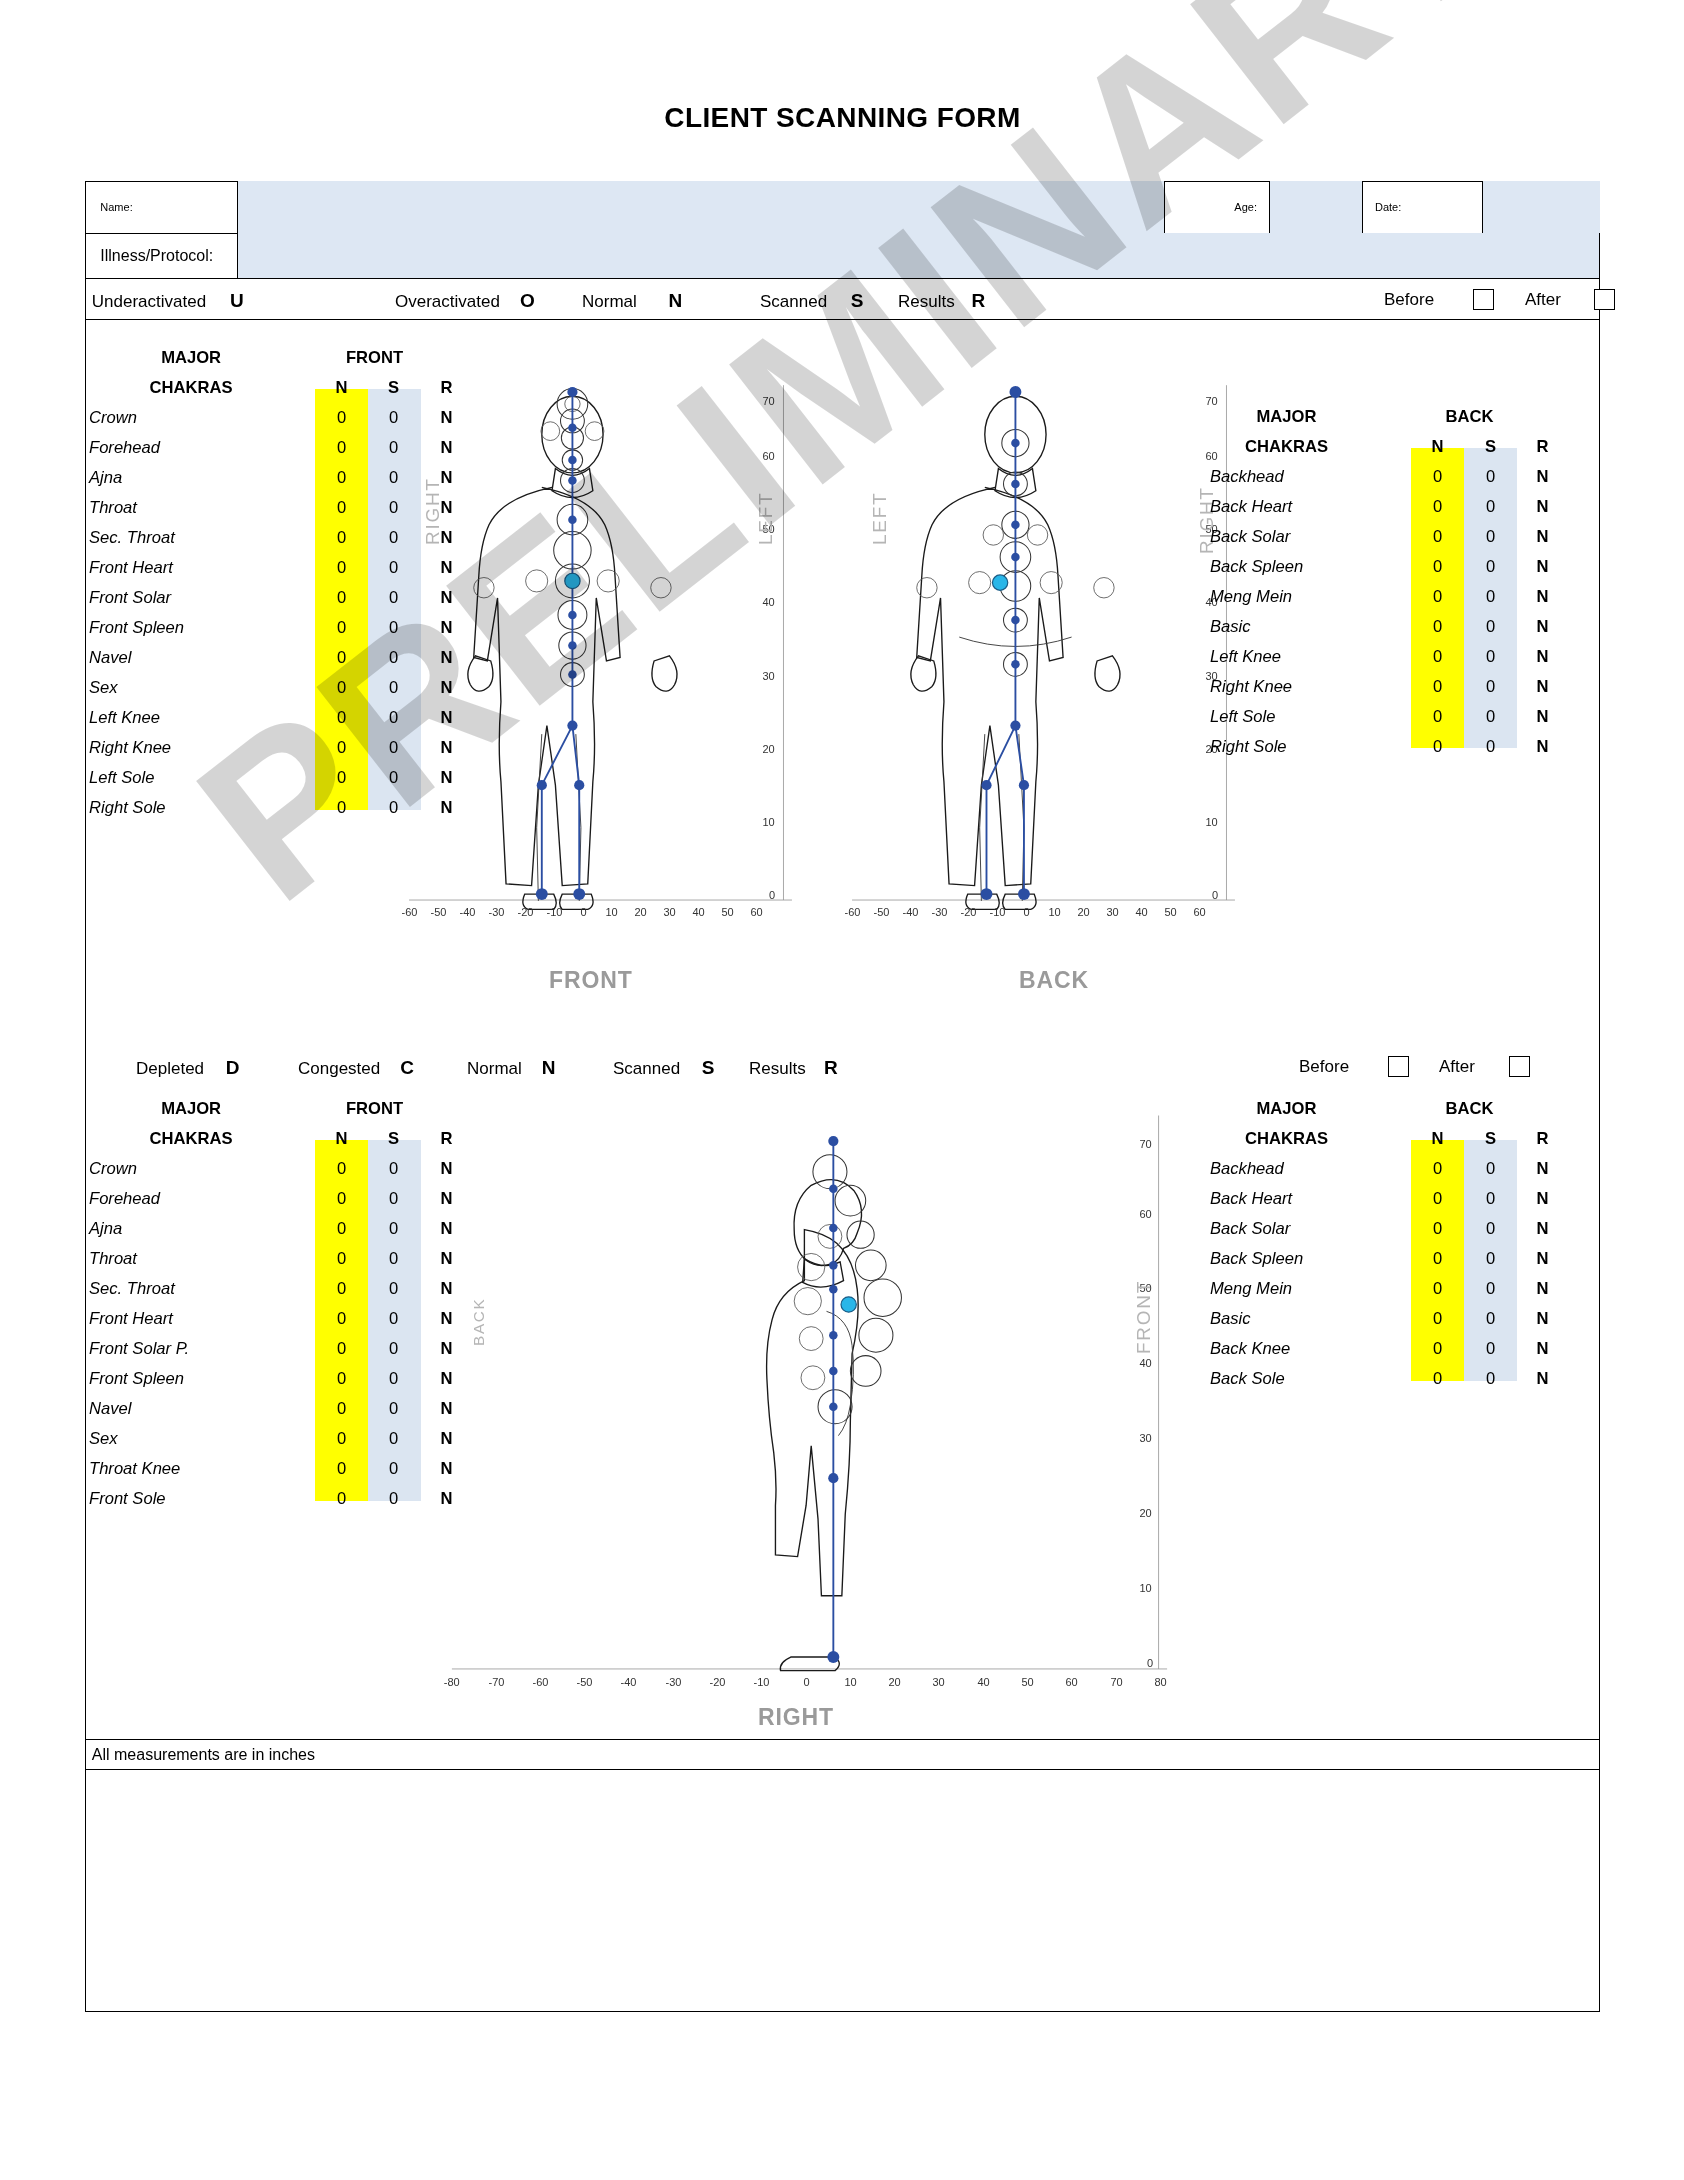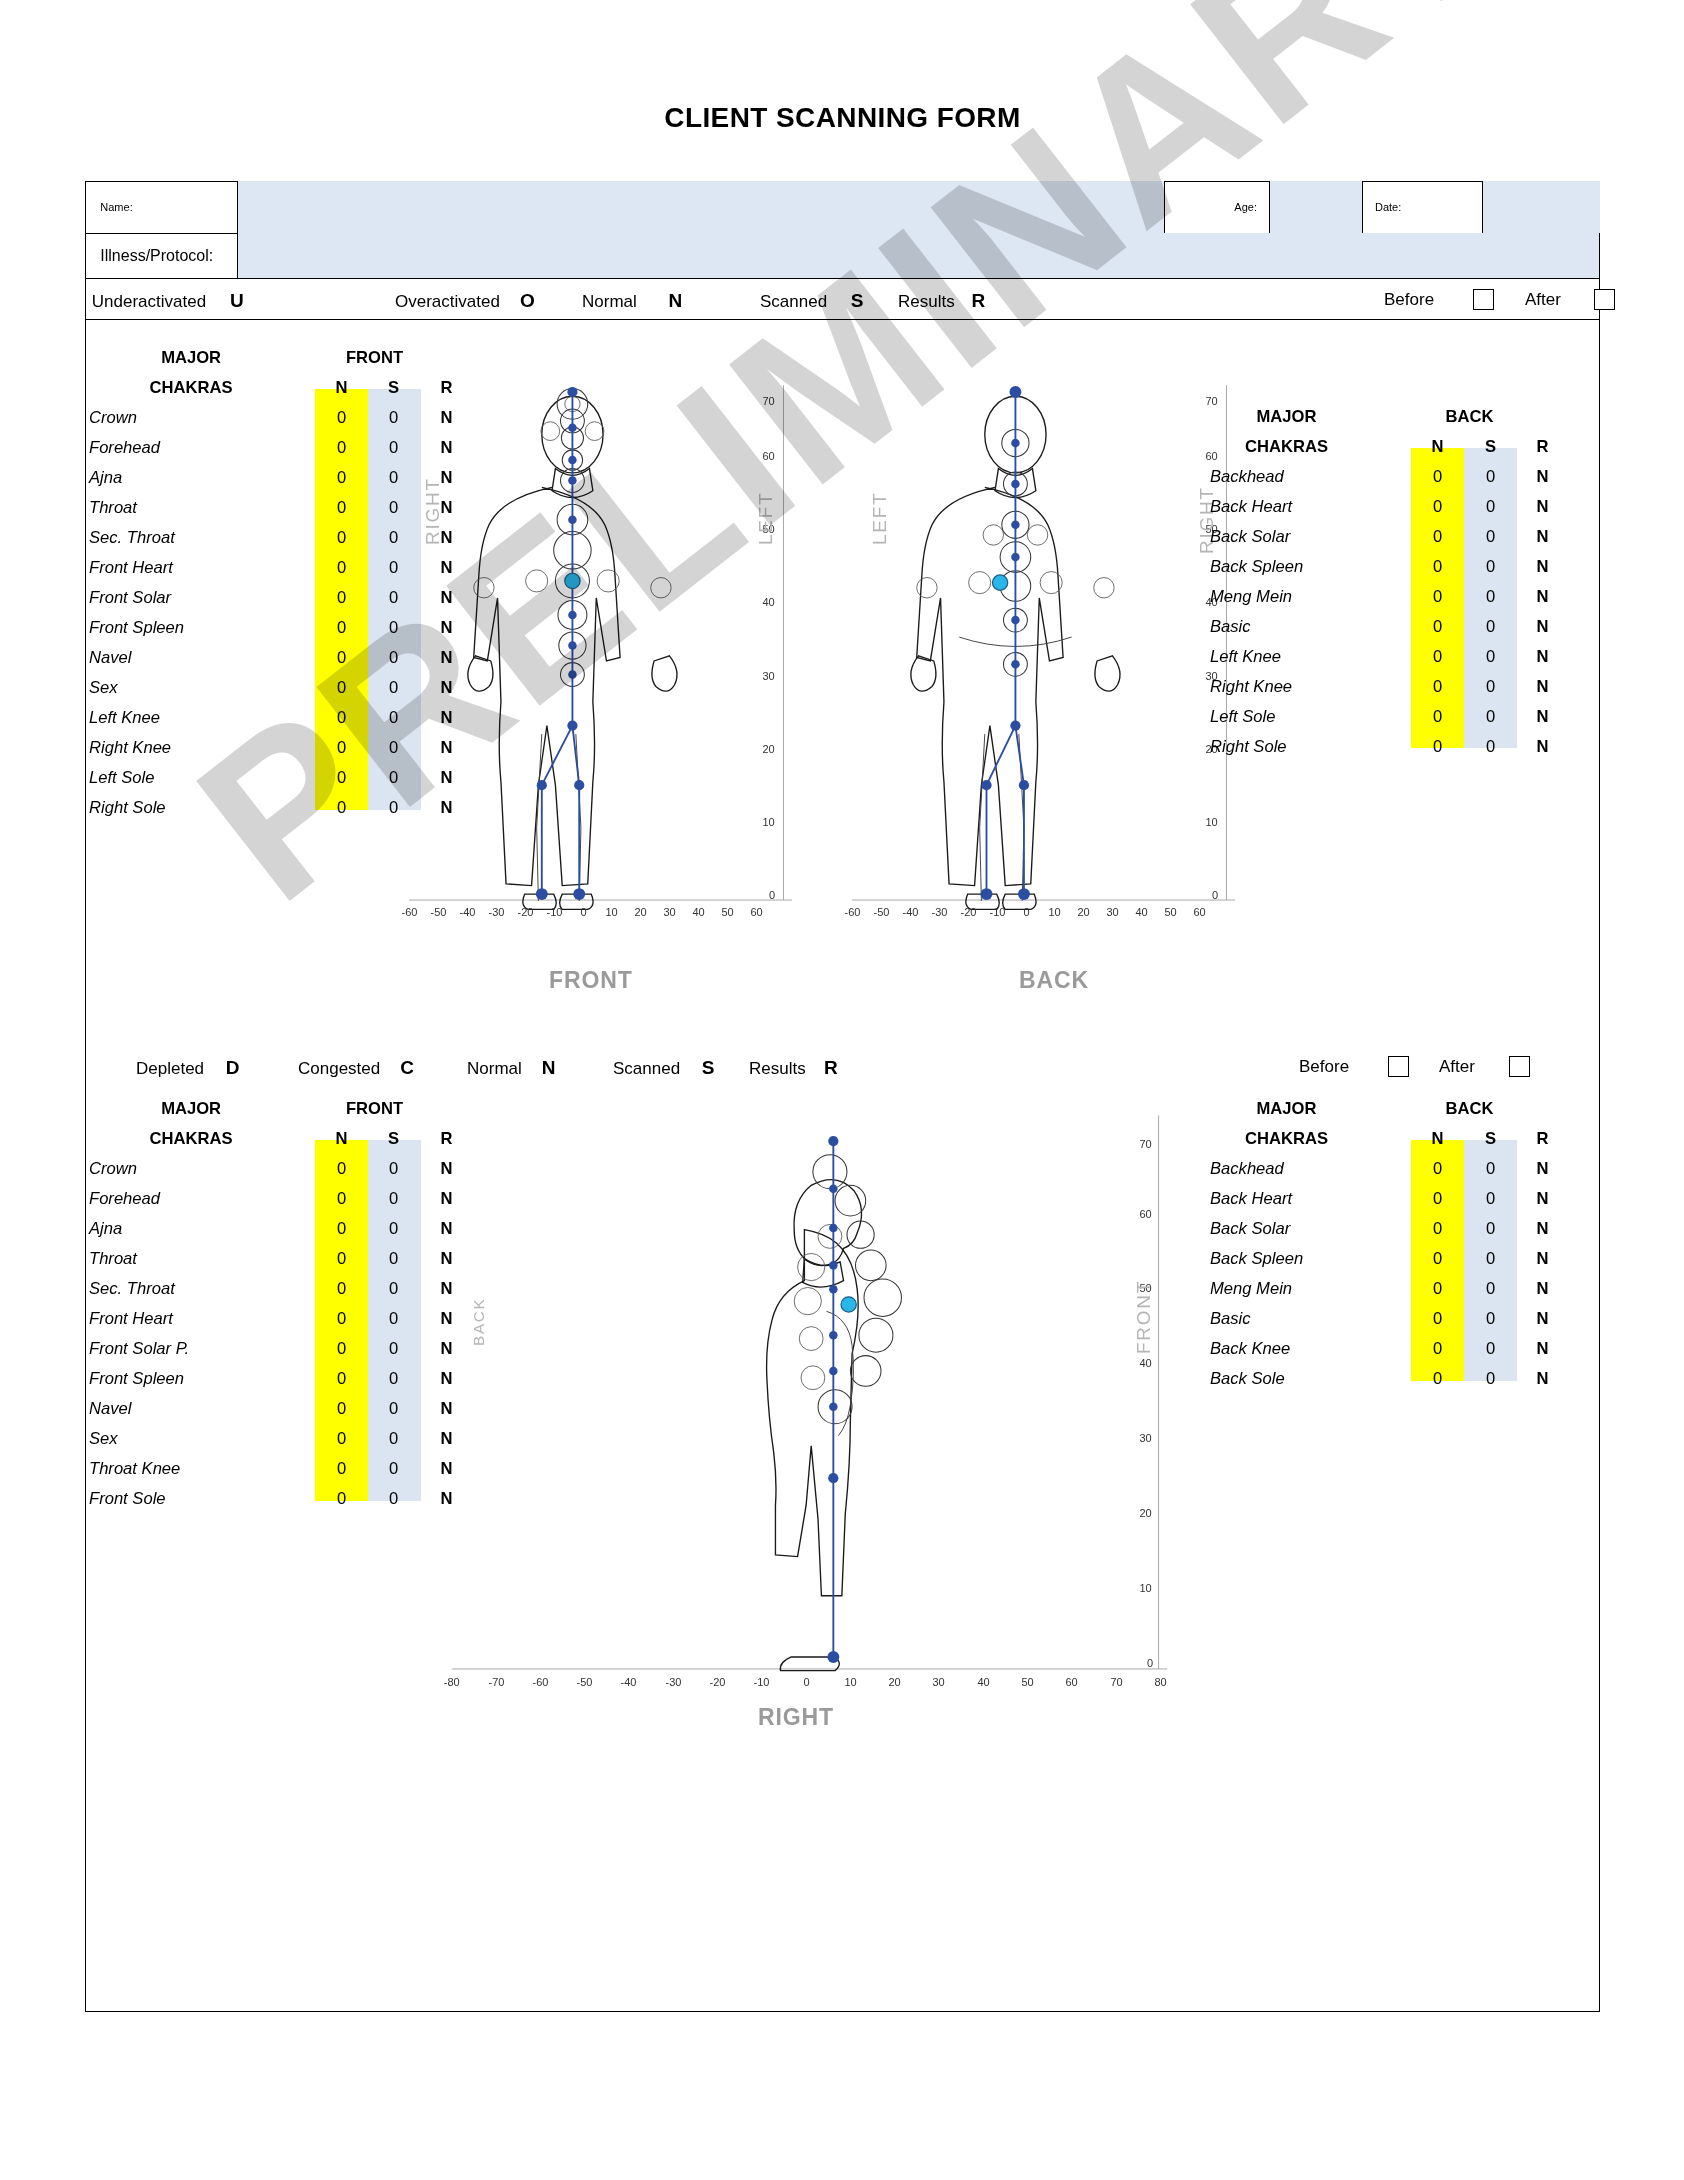--- a/index.html
+++ b/index.html
@@ -863,15 +863,16 @@
     <div class="axis-label" style="left:630px; top:569px; width:31px;">60</div>
     <div class="axis-label" style="left:675px; top:569px; width:31px;">70</div>
     <div class="axis-label" style="left:719px; top:569px; width:31px;">80</div>
   </div>
   <div class="plot-caption" style="left:758px; top:1704px;">RIGHT</div>
   <div class="side-caption" style="left:470px; top:1346px; transform:rotate(-90deg); font-size:15.3px;">BACK</div>
   <div class="side-caption" style="left:1133px; top:1354px; transform:rotate(-90deg);">FRONT</div>
 
   <div class="watermark">PRELIMINARY</div>
 
+  <div class="meas-line">All measurements are in inches</div>
 
 </div>
 
 
 </body></html>

